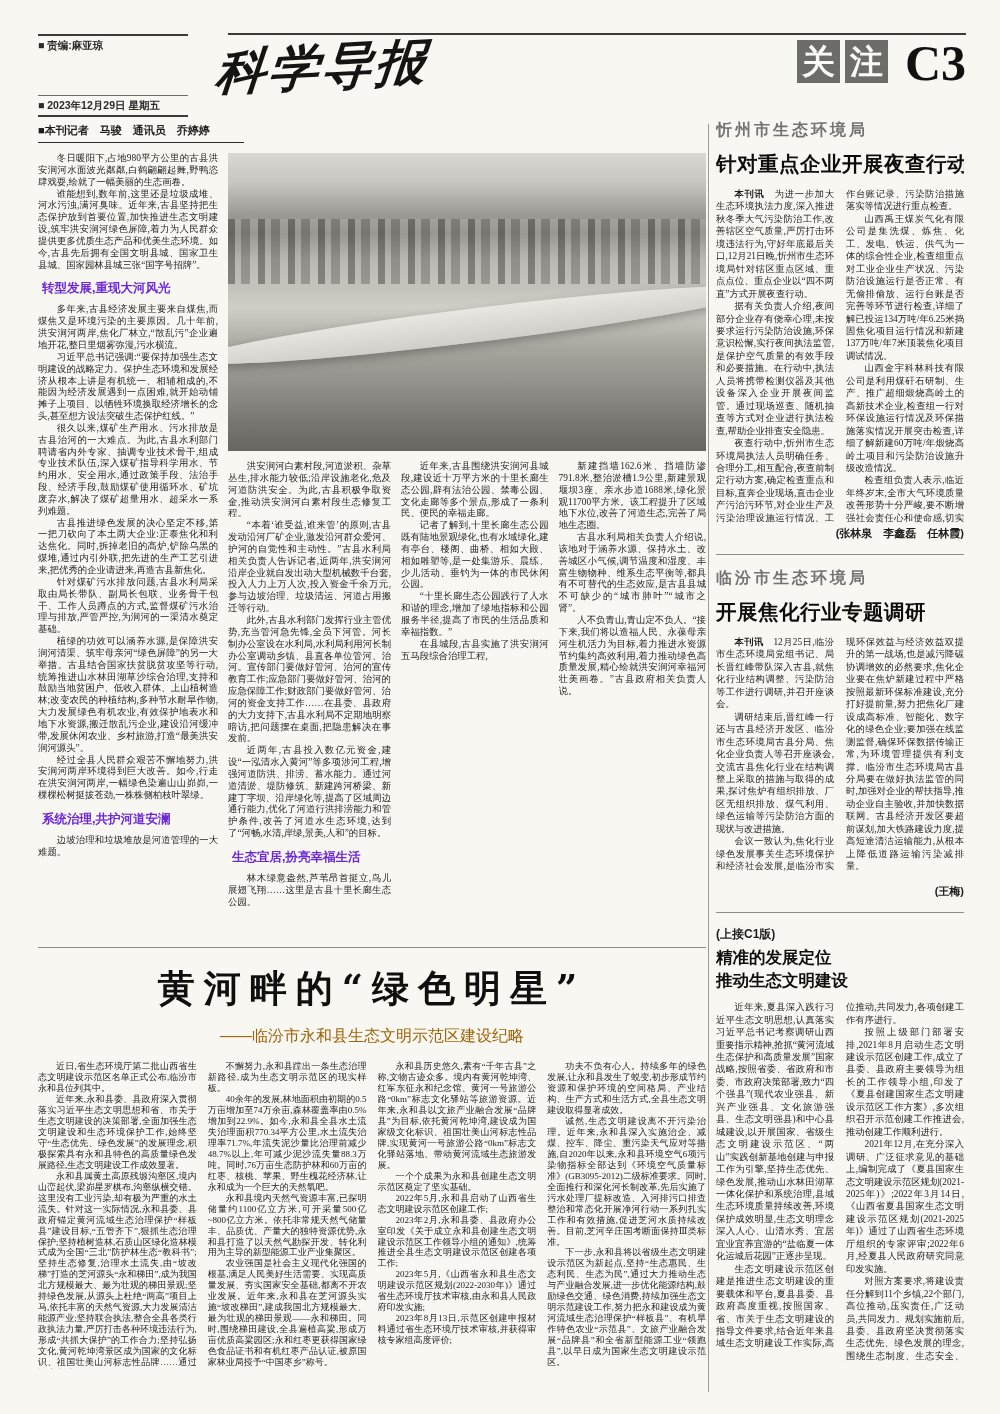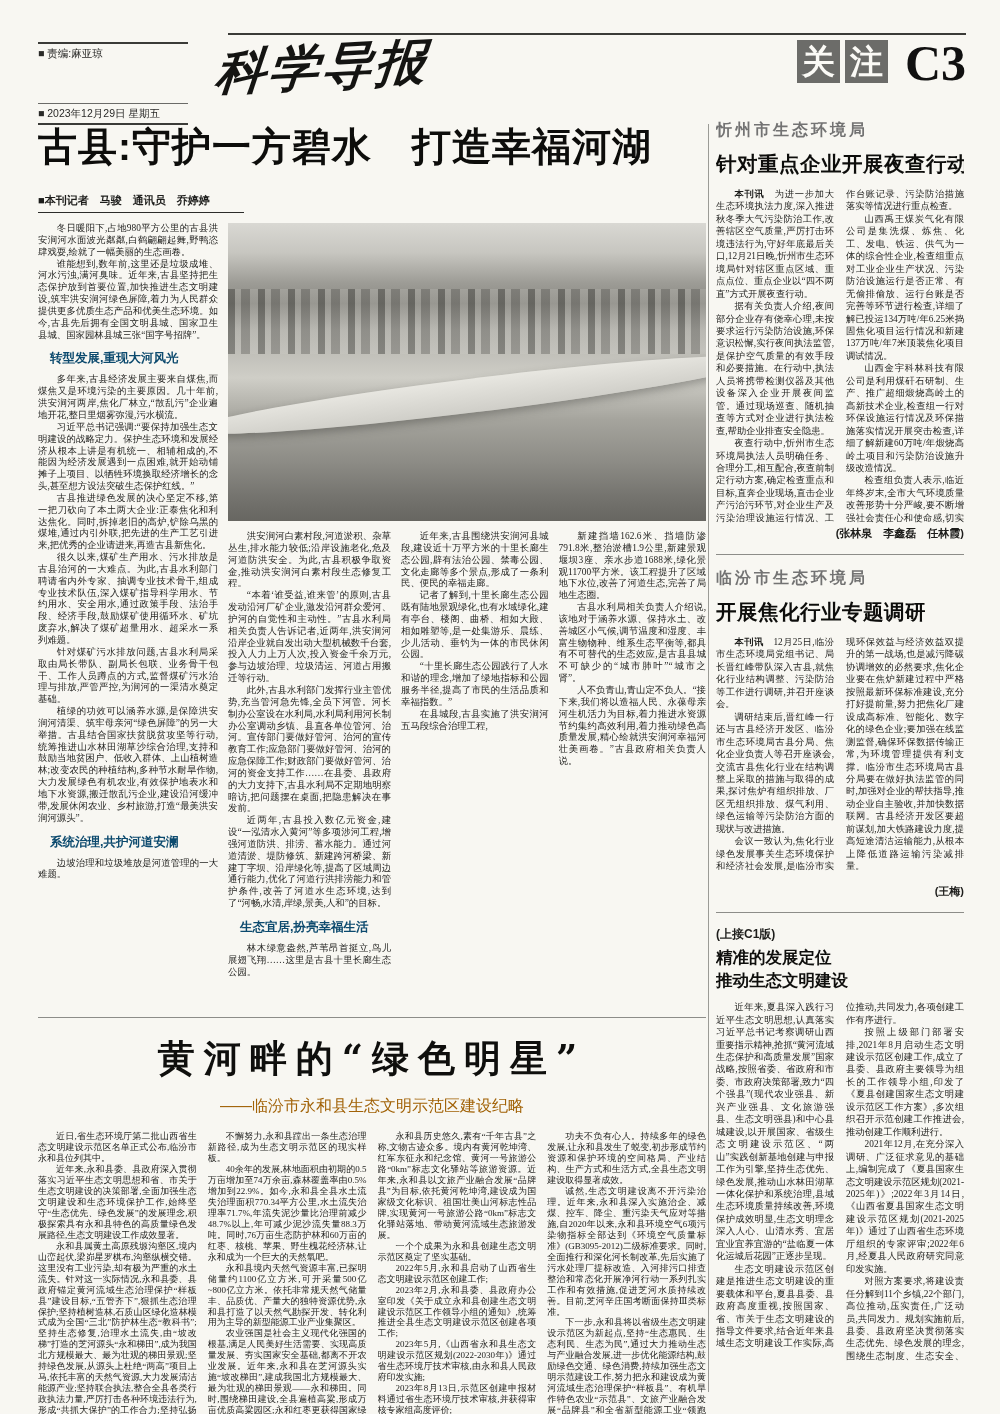--- a/index.html
+++ b/index.html
@@ -1,23 +1,23 @@
 <!DOCTYPE html>
 <html><head>
 <meta charset="utf-8">
 <style>
   html,body{margin:0;padding:0;background:#cfcfca;}
   .page{position:relative;width:1000px;height:1414px;margin:0 auto;background:#f8f7f2;
         font-family:"Liberation Serif","DejaVu Serif",serif;color:#1d1d1b;overflow:hidden;}
   
   .header{position:absolute;left:38px;top:30px;width:928px;height:76px;}
   .header-topline{position:absolute;left:190px;right:0;top:3px;border-top:2px solid #3b3b38;}
-  .header-meta{position:absolute;left:0;top:12px;width:150px;border-top:2px solid #3b3b38;
+  .header-meta{position:absolute;left:0;top:4px;width:150px;border-top:2px solid #3b3b38;
                border-bottom:2px solid #3b3b38;font-family:"Liberation Sans",sans-serif;
-               font-size:10.5px;font-weight:normal;color:#2a2a28;}
+               font-size:10.5px;font-weight:bold;color:#2a2a28;}
   .meta-row{padding:3px 0 2px;}
   .meta-row + .meta-row{border-top:1px solid #6b6b68;margin-top:40px;}
   .masthead{position:absolute;left:178px;top:4px;font-family:"DejaVu Serif",serif;
             font-size:50px;font-weight:bold;font-style:italic;letter-spacing:3px;
             transform:skewX(-8deg) rotate(-3deg);color:#141412;}
   .header-right{position:absolute;right:0;top:10px;display:flex;align-items:flex-start;gap:5px;}
   .badge{width:43px;height:43px;background:#6c6c69;color:#fbfaf6;text-align:center;
          font:900 33px/43px "Liberation Sans",sans-serif;}
   .pagenum{font:bold 50px/46px "Liberation Serif",serif;margin-left:12px;color:#111;}
   
@@ -29,21 +29,21 @@
   .article-body{display:flex;gap:10px;height:778px;overflow:hidden;}
   .acol{overflow:hidden;}
   .c1{width:180px;flex:none;}
   .right-wrap{flex:1;display:flex;flex-direction:column;min-width:0;}
   .lower{display:flex;gap:10px;flex:1;min-height:0;}
   .c2{width:163px;flex:none;}
   .wrap34{flex:1;display:flex;flex-direction:row;min-width:0;}
   .row34{display:flex;gap:10px;flex:1;min-height:0;}
   .c3,.c4{flex:1;}
   .para{margin:0;text-indent:2em;text-align:justify;font-size:9.4px;line-height:1.26;}
-  .subhead{font:bold 12.5px "Liberation Sans",sans-serif;margin:9px 12px 7px;color:#0c4a6e;}
+  .subhead{font:bold 12.5px "Liberation Sans",sans-serif;margin:9px 4px 7px;color:#6d28d9;}
   
   .photo{position:relative;overflow:hidden;background:#b9b8b2;}
   .photo1{height:298px;margin-bottom:10px;
     background:linear-gradient(180deg,#d9d8d3 0%,#c7c6c0 10%,#9d9c96 20%,#8a8983 27%,
                #b3b2ac 36%,#cfcec7 52%,#a5a49d 66%,#8d8c86 80%,#74736e 92%,#676661 100%);}
   .photo1 .ph-buildings{position:absolute;left:0;right:0;top:22%;height:22%;
     background:repeating-linear-gradient(90deg,rgba(58,58,54,.45) 0 7px,rgba(190,189,183,.25) 7px 13px,
                rgba(90,89,85,.4) 13px 22px,rgba(210,209,203,.2) 22px 30px);}
   .photo1 .ph-river{position:absolute;left:-8%;top:52%;width:120%;height:34px;
     background:linear-gradient(180deg,#e8e7e1,#cfcec8);border-radius:50%;
@@ -96,35 +96,35 @@
     </div>
     <div class="masthead">科学导报</div>
     <div class="header-right">
       <div class="badge">关</div>
       <div class="badge">注</div>
       <div class="pagenum">C3</div>
     </div>
   </div>
 
   <div class="main-left">
-    <h1 class="headline">古县:守护一方碧水　打造幸福河湖</h1>
     <div>
       <span class="byline">■本刊记者　马骏　通讯员　乔婷婷</span>
     </div>
     <div class="article-body">
       <div class="acol c1">
           <p class="para">冬日暖阳下,占地980平方公里的古县洪安涧河水面波光粼粼,白鹤翩翩起舞,野鸭恣肆戏耍,绘就了一幅美丽的生态画卷。</p>
           <p class="para">谁能想到,数年前,这里还是垃圾成堆、河水污浊,满河臭味。近年来,古县坚持把生态保护放到首要位置,加快推进生态文明建设,筑牢洪安涧河绿色屏障,着力为人民群众提供更多优质生态产品和优美生态环境。如今,古县先后拥有全国文明县城、国家卫生县城、国家园林县城三张“国字号招牌”。</p>
           <h3 class="subhead">转型发展,重现大河风光</h3>
           <p class="para">多年来,古县经济发展主要来自煤焦,而煤焦又是环境污染的主要原因。几十年前,洪安涧河两岸,焦化厂林立,“散乱污”企业遍地开花,整日里烟雾弥漫,污水横流。</p>
           <p class="para">习近平总书记强调:“要保持加强生态文明建设的战略定力。保护生态环境和发展经济从根本上讲是有机统一、相辅相成的,不能因为经济发展遇到一点困难,就开始动铺摊子上项目、以牺牲环境换取经济增长的念头,甚至想方设法突破生态保护红线。”</p>
+          <p class="para">很久以来,煤矿生产用水、污水排放是古县治河的一大难点。为此,古县水利部门聘请省内外专家、抽调专业技术骨干,组成专业技术队伍,深入煤矿指导科学用水、节约用水、安全用水,通过政策手段、法治手段、经济手段,鼓励煤矿使用循环水、矿坑废弃水,解决了煤矿超量用水、超采水一系列难题。</p>
           <p class="para">古县推进绿色发展的决心坚定不移,第一把刀砍向了本土两大企业:正泰焦化和利达焦化。同时,拆掉老旧的高炉,铲除乌黑的煤堆,通过内引外联,把先进的生产工艺引进来,把优秀的企业请进来,再造古县新焦化。</p>
-          <p class="para">很久以来,煤矿生产用水、污水排放是古县治河的一大难点。为此,古县水利部门聘请省内外专家、抽调专业技术骨干,组成专业技术队伍,深入煤矿指导科学用水、节约用水、安全用水,通过政策手段、法治手段、经济手段,鼓励煤矿使用循环水、矿坑废弃水,解决了煤矿超量用水、超采水一系列难题。</p>
           <p class="para">针对煤矿污水排放问题,古县水利局采取由局长带队、副局长包联、业务骨干包干、工作人员蹲点的方式,监督煤矿污水治理与排放,严管严控,为涧河的一渠清水奠定基础。</p>
           <p class="para">植绿的功效可以涵养水源,是保障洪安涧河清渠、筑牢母亲河“绿色屏障”的另一大举措。古县结合国家扶贫脱贫攻坚等行动,统筹推进山水林田湖草沙综合治理,支持和鼓励当地贫困户、低收入群体、上山植树造林;改变农民的种植结构,多种节水耐旱作物,大力发展绿色有机农业,有效保护地表水和地下水资源,搬迁散乱污企业,建设沿河缓冲带,发展休闲农业、乡村旅游,打造“最美洪安涧河源头”。</p>
+          <p class="para">经过全县人民群众艰苦不懈地努力,洪安涧河两岸环境得到巨大改善。如今,行走在洪安涧河两岸,一幅绿色染遍山山峁峁,一棵棵松树挺拔苍劲,一株株侧柏枝叶翠绿。</p>
           <h3 class="subhead">系统治理,共护河道安澜</h3>
           <p class="para">边坡治理和垃圾堆放是河道管理的一大难题。</p>
         </div>
       <div class="right-wrap">
         <div class="photo photo1">
           <div class="ph-buildings"></div>
           <div class="ph-river"></div>
         </div>
         <div class="lower">
           <div class="acol c2">

